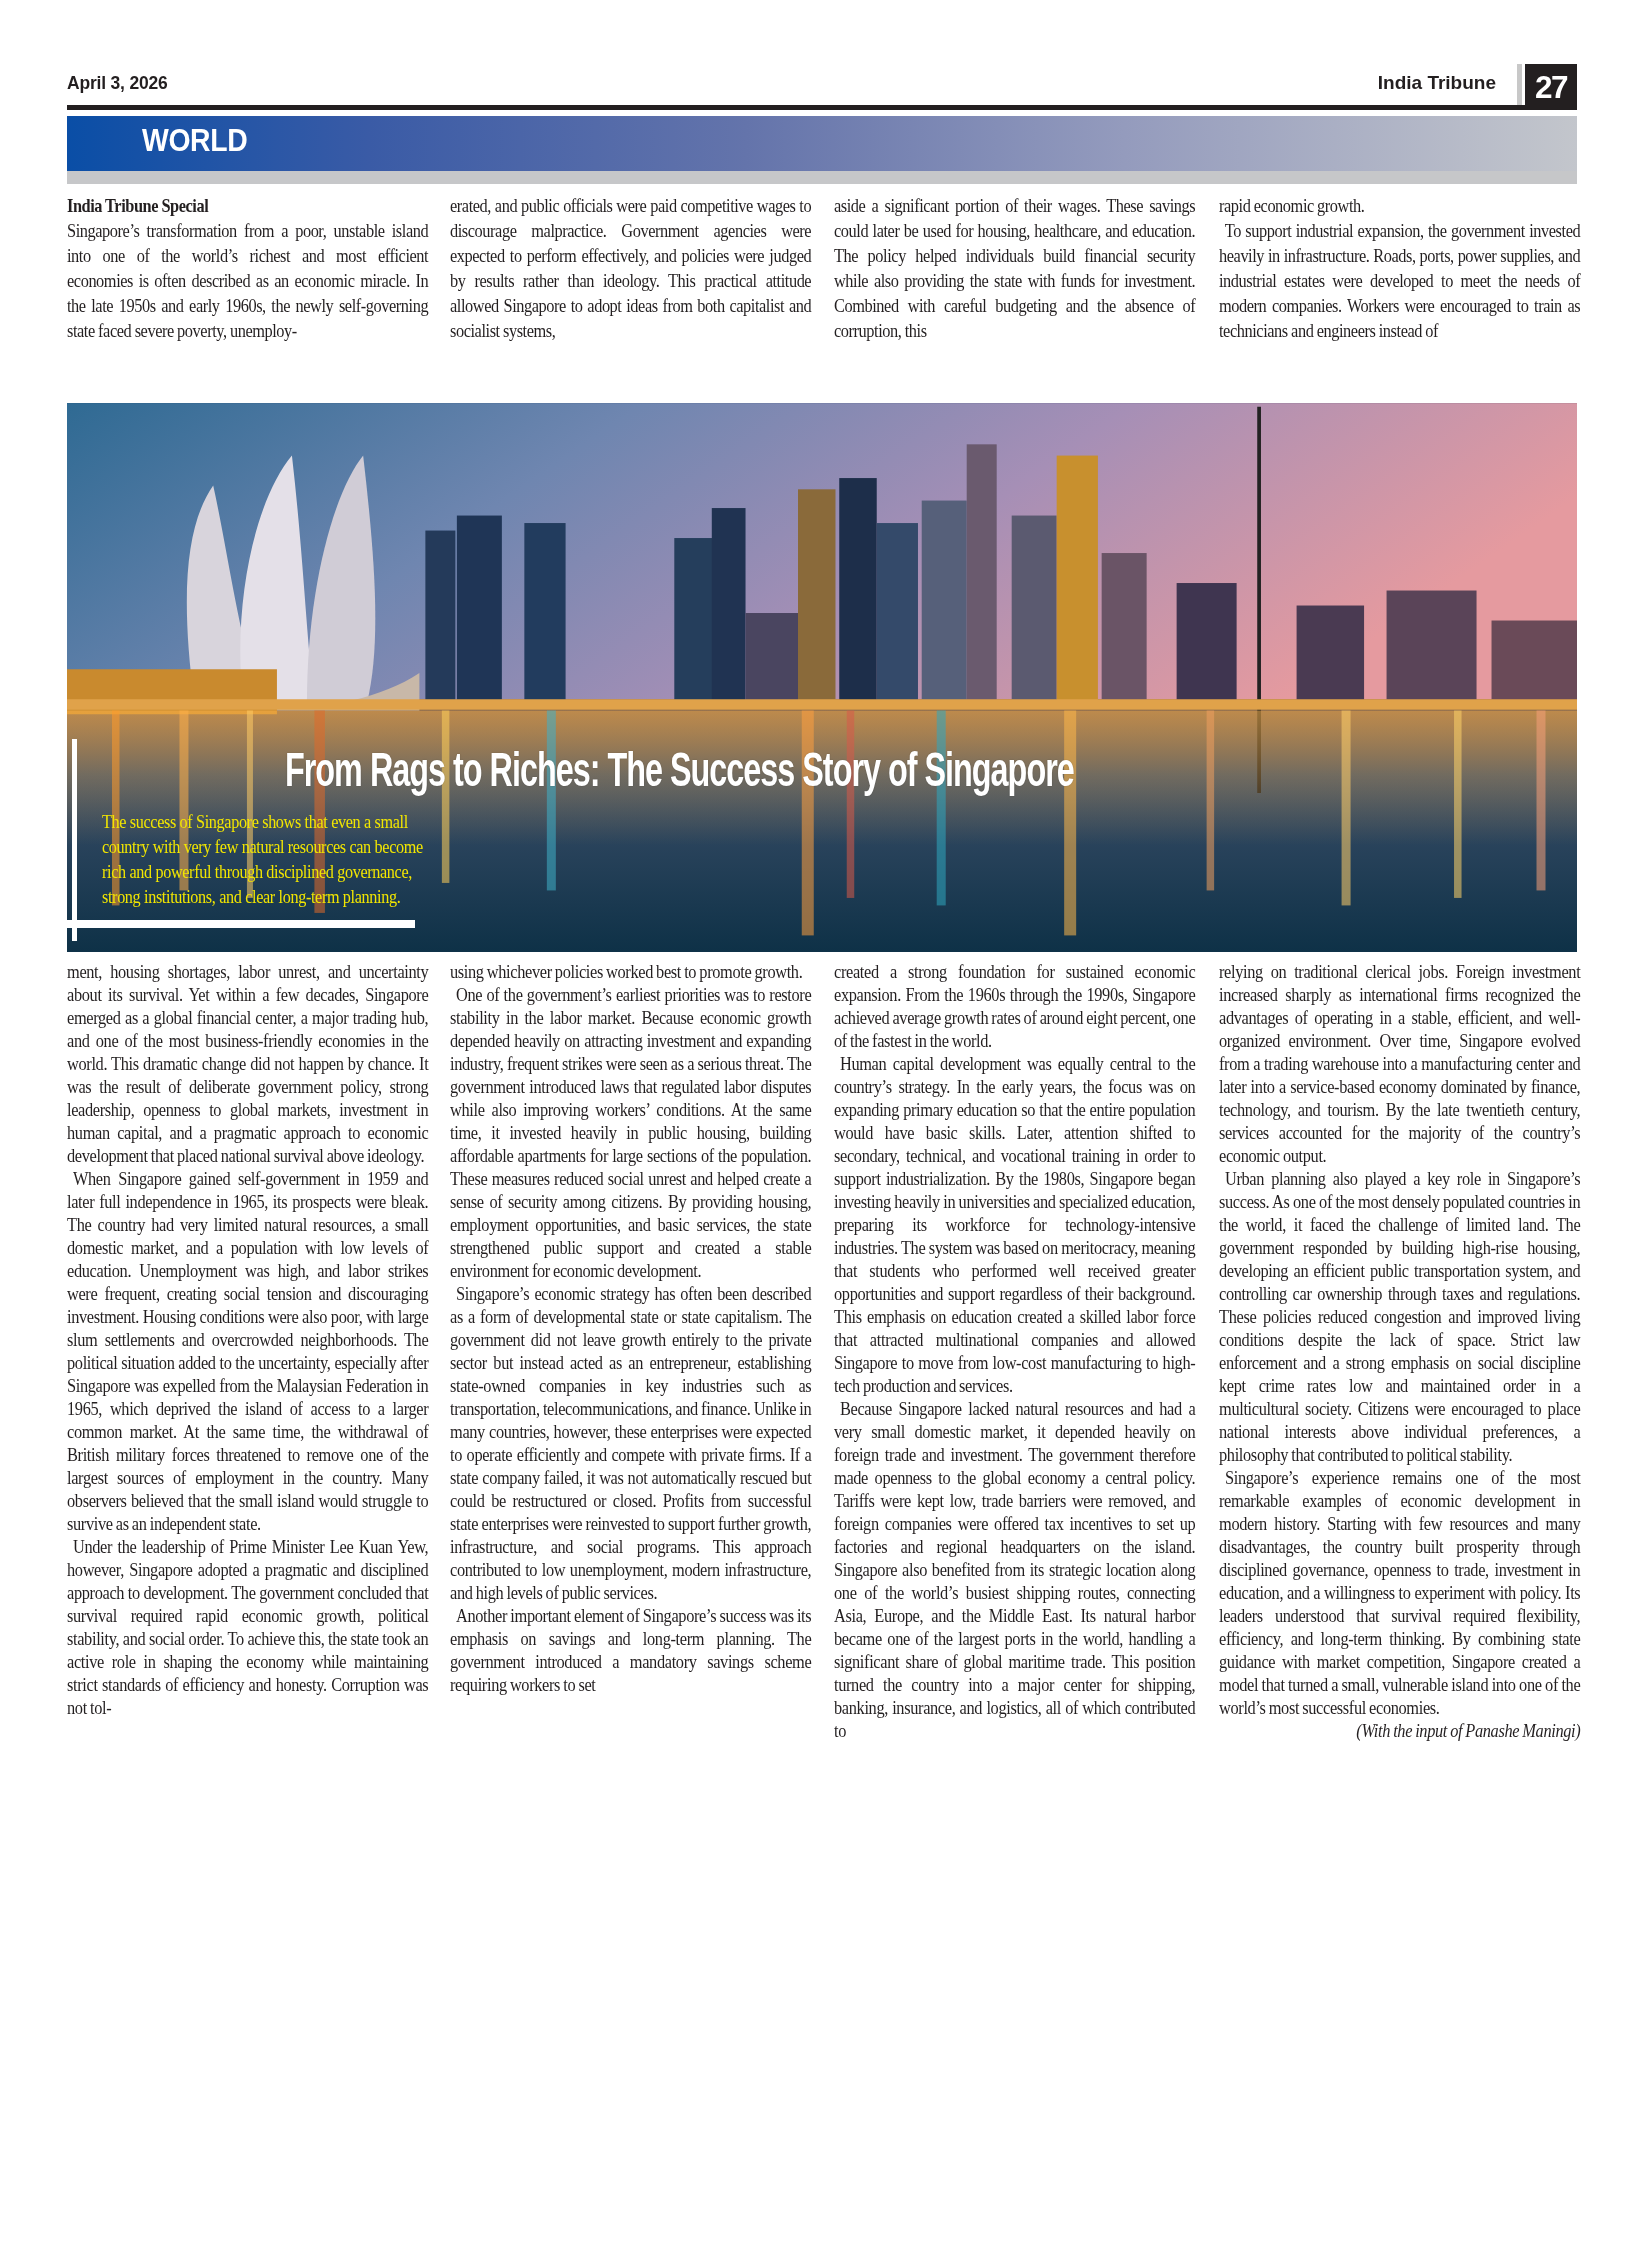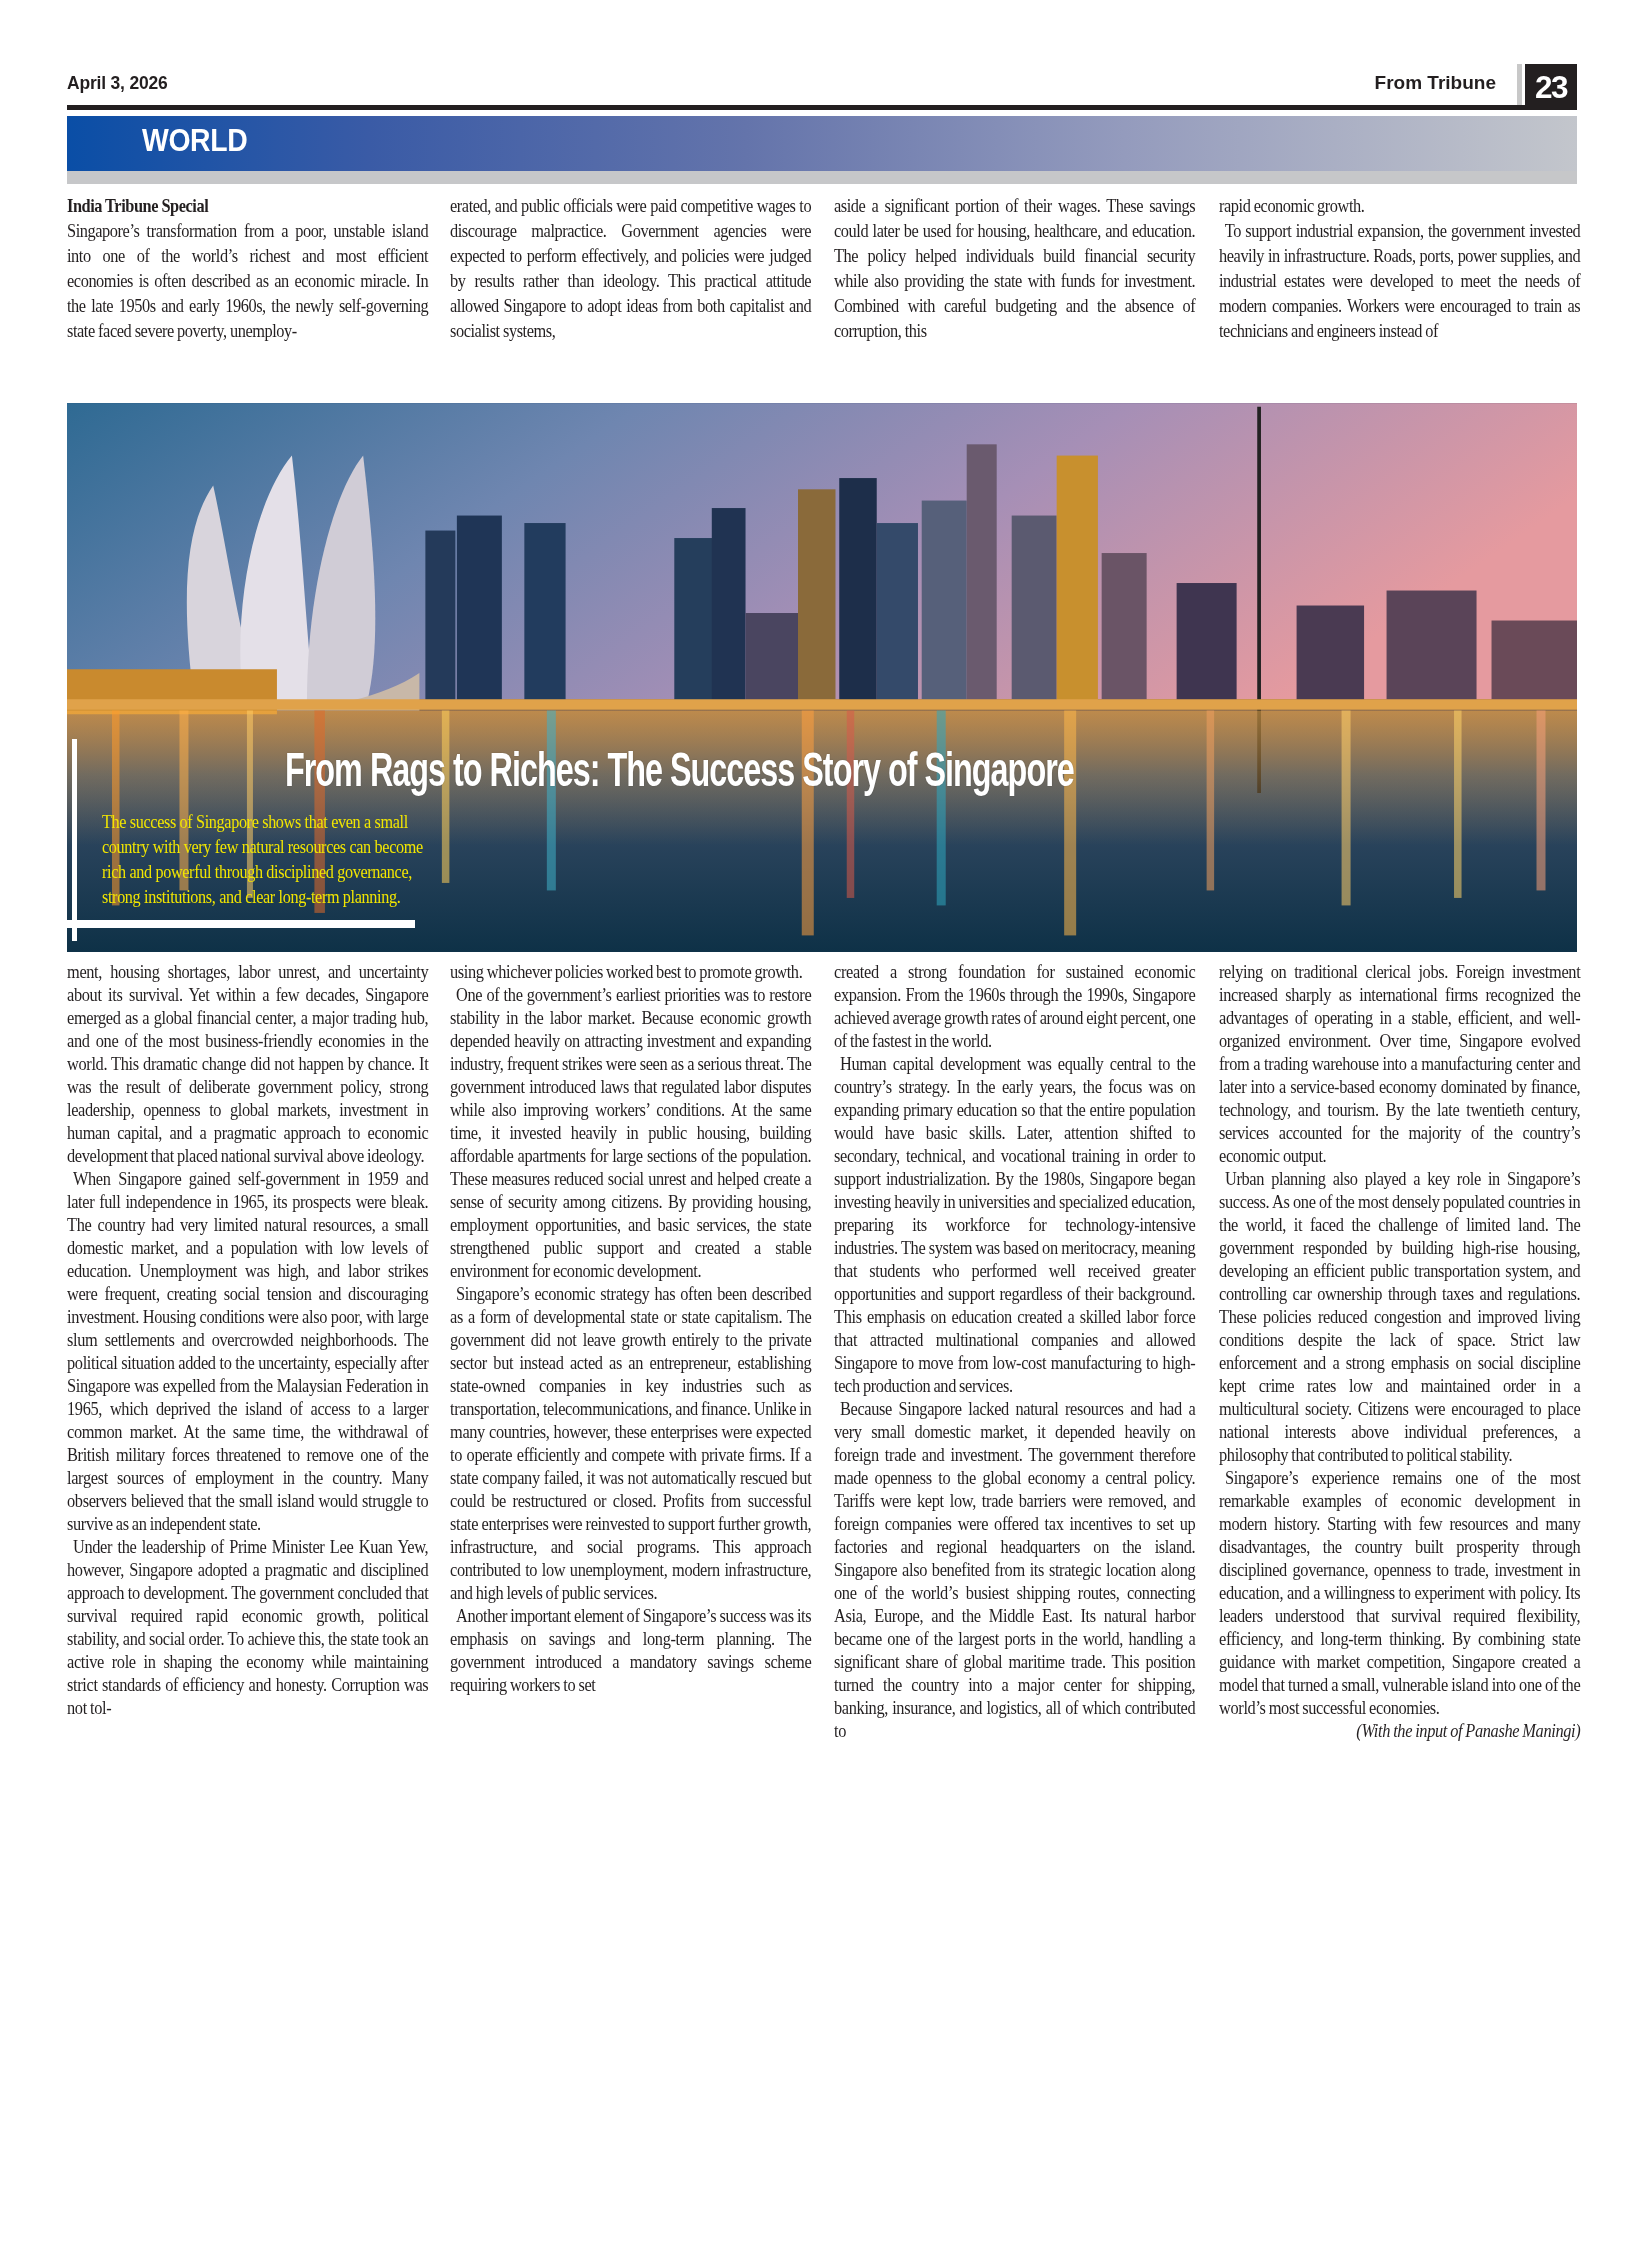--- a/index.html
+++ b/index.html
@@ -36,23 +36,23 @@
   .photo svg { display: block; }
   .headline { left: 285px; top: 741px; font-family: "Liberation Sans", "DejaVu Sans", sans-serif; font-weight: bold; font-size: 49px; color: #ffffff; letter-spacing: -1.5px; white-space: nowrap; transform: scaleX(0.66); transform-origin: left top; text-shadow: 0 0 1.5px rgba(0,0,0,0.3); }
   .deck { left: 102px; top: 810px; width: 352px; font-size: 18.4px; line-height: 25px; color: #f2e600; letter-spacing: -0.4px; transform: scaleX(0.88); transform-origin: left top; width: 390px; }
   .vbar { left: 72px; top: 739px; width: 5.2px; height: 202px; background: #ffffff; }
   .hbar { left: 67px; top: 920px; width: 348px; height: 8.2px; background: #ffffff; }
 </style>
 </head>
 <body>
 
 <div class="abs date">April 3, 2026</div>
-<div class="abs paper-name">From Tribune</div>
+<div class="abs paper-name">India Tribune</div>
 <div class="abs header-divider"></div>
-<div class="abs page-box">23</div>
+<div class="abs page-box">27</div>
 <div class="abs rule"></div>
 
 <div class="abs banner"></div>
 <div class="abs banner-label">WORLD</div>
 <div class="abs banner-strip"></div>
 
 <div class="col top-col c1">
   <span class="kicker">India Tribune Special</span>
   <p>Singapore’s transformation from a poor, unstable island into one of the world’s richest and most efficient economies is often described as an economic miracle. In the late 1950s and early 1960s, the newly self-governing state faced severe poverty, unemploy-</p>
 </div>

